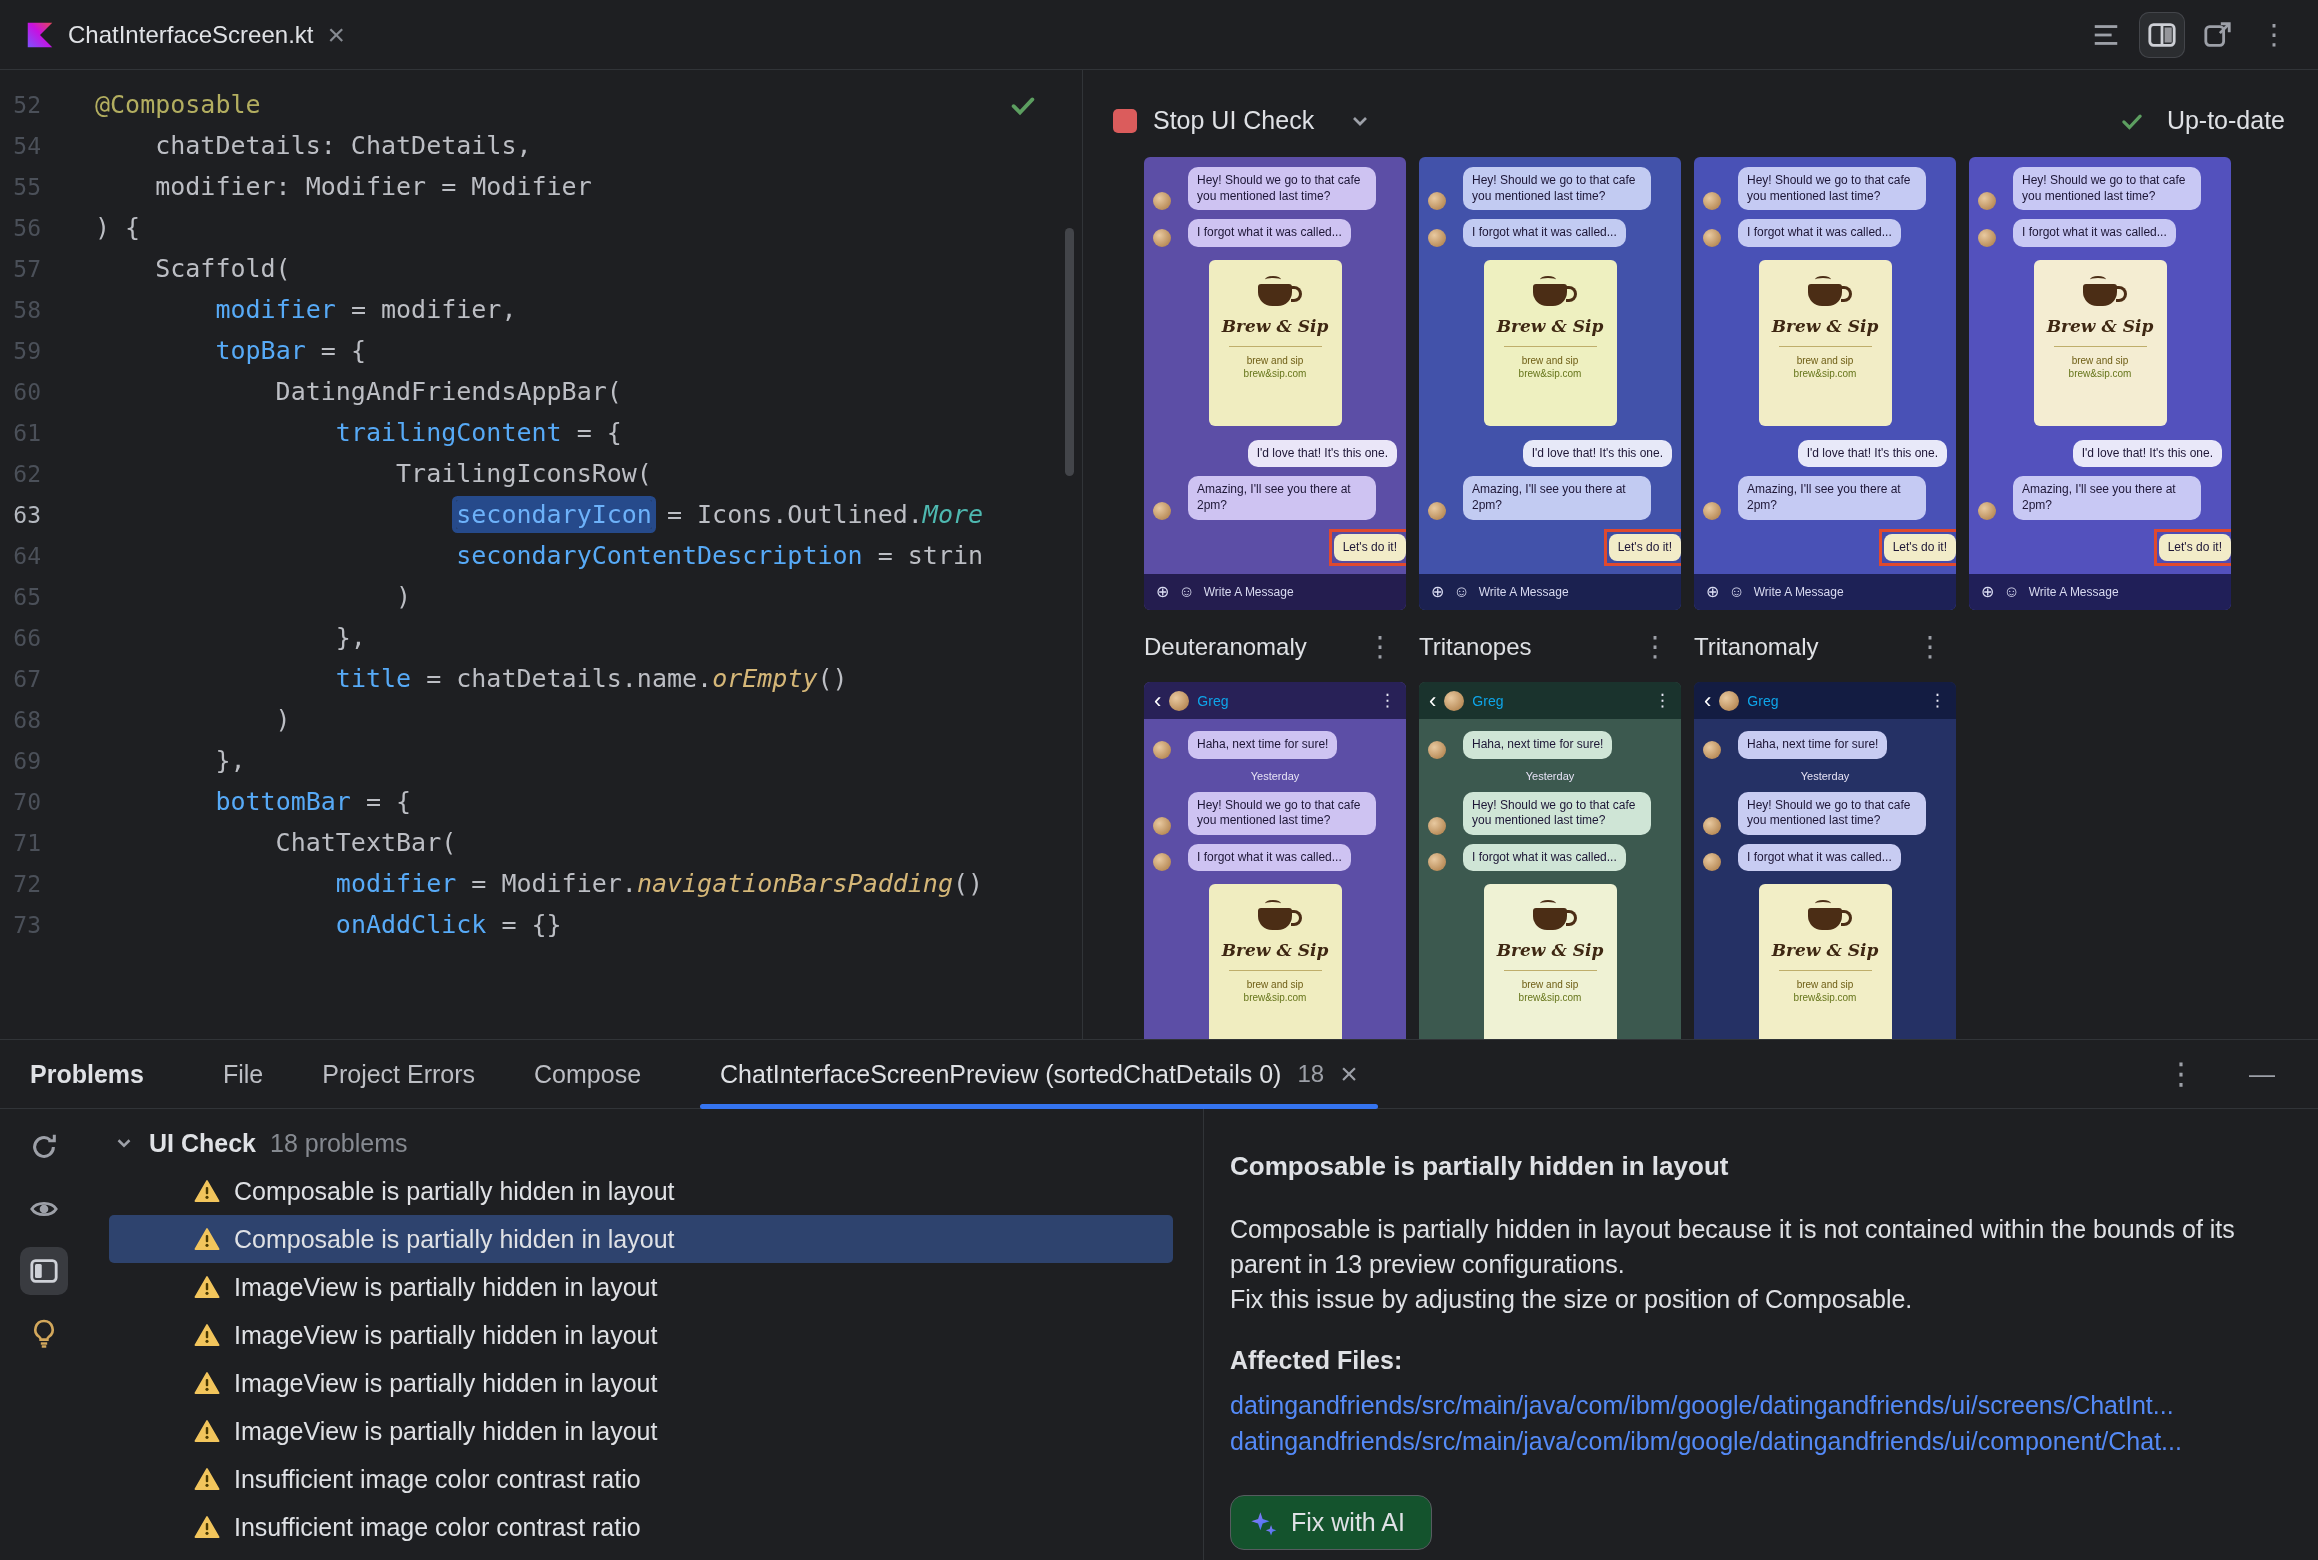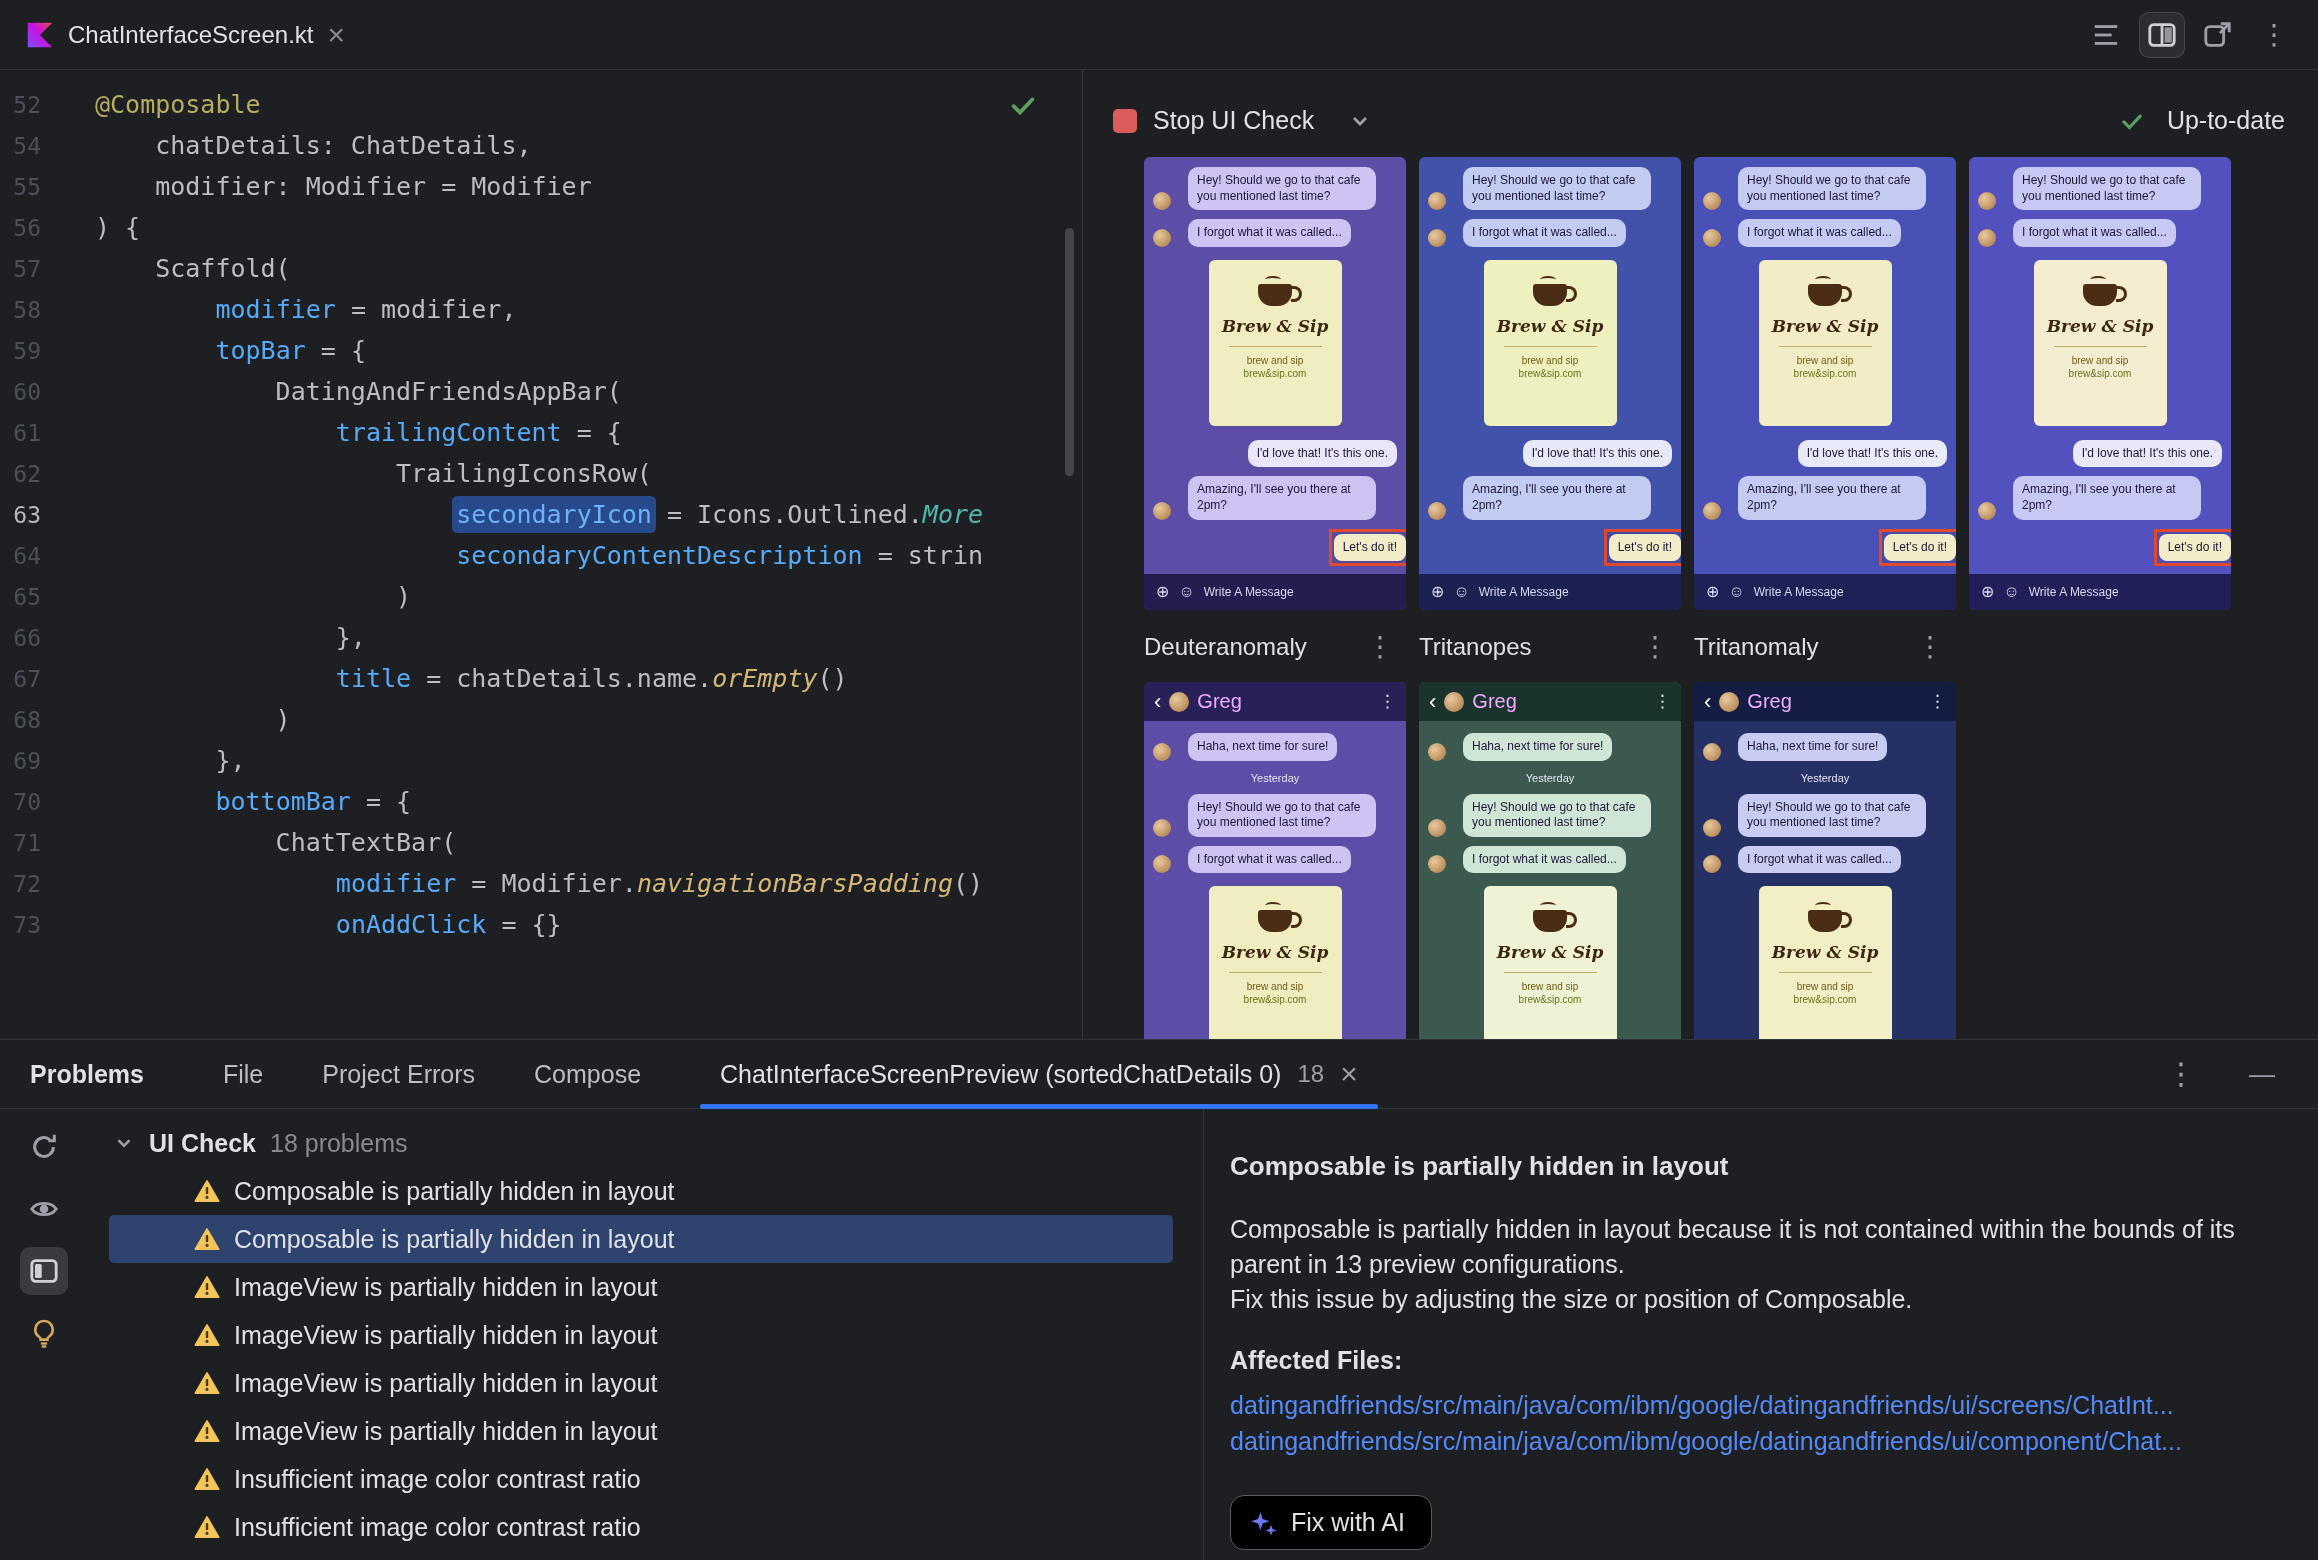--- a/index.html
+++ b/index.html
@@ -64,21 +64,21 @@
   .p-card-rule{height:1px;background:#bfae6b;margin:10px 12px 8px}
   .p-card-s1{font-size:10px;color:#6e5e15}
   .p-card-s2{font-size:10px;color:#67761c;margin-top:2px}
   .p-flag{align-self:flex-end;margin-right:-14px;margin-bottom:8px;border:3px solid #e0492e;padding:2px;background:rgba(0,0,0,.05)}
   .p-flag .p-bubble{border-radius:8px;background:#f2ecc8;white-space:nowrap}
   .p-inputbar{margin:auto -9px 0;background:var(--bar);display:flex;align-items:center;gap:9px;padding:10px 12px 24px;color:#cfd2ea}
   .p-ic{font-size:16px;line-height:1;color:#d8daf0}
   .p-input-text{font-size:12px;color:#d8daf0}
   .p-appbar{margin:-10px -9px 12px;background:var(--appbar);display:flex;align-items:center;gap:8px;padding:8px 10px;color:#fff}
   .p-back{font-size:22px;line-height:.8;color:#fff}
-  .p-contact{font-size:20px;color:#f0abfc}
+  .p-contact{font-size:14px;color:#0ea5e9}
   .p-appbar .p-kebab{margin-left:auto;color:#e8e8f5;font-size:17px;padding:0}
   .p-appbar .p-avatar{width:20px;height:20px;flex:0 0 20px}
 
   
   .problems{height:534px;display:flex;flex-direction:column;border-top:1px solid #313438}
   .pb-tabs{flex:0 0 69px;display:flex;align-items:center;padding:0 30px;border-bottom:1px solid #313438}
   .pb-title{font-weight:700;font-size:25px;margin-right:79px}
   .pb-tab{font-size:25px;color:#bcbec4;margin-right:59px}
   .pb-active{display:flex;align-items:center;gap:16px;position:relative;height:100%;padding:0 20px}
   .pb-active-label{font-size:25px;color:#dfe1e5}
@@ -98,21 +98,21 @@
   .tree-title{font-weight:700}
   .tree-count{color:#868a91}
   .pl-item{height:48px;display:flex;align-items:center;gap:14px;margin:0 30px 0 22px;padding-left:85px;font-size:25px;border-radius:5px;color:#dfe1e5}
   .pl-item.selected{background:#2e436e}
   .pl-item svg{flex:0 0 26px}
   .pb-detail{flex:0 0 1116px;border-left:1px solid #313438;padding:42px 59px 0 26px;overflow:hidden}
   .dt-title{font-size:26px;font-weight:700;margin-bottom:30px}
   .dt-body{font-size:25px;line-height:35px;max-width:1049px}
   .dt-files-label{font-size:25px;font-weight:700;margin-top:29px;margin-bottom:12px}
   .dt-link{font-size:25px;color:#548af7;line-height:36px;display:block;white-space:nowrap;overflow:hidden;max-width:1049px}
-  .fix-btn{margin-top:36px;display:inline-flex;align-items:center;gap:14px;padding:12px 26px 12px 18px;border:1px solid #575b60;border-radius:14px;font-size:25px;background:#000000;color:#dfe1e5}
+  .fix-btn{margin-top:36px;display:inline-flex;align-items:center;gap:14px;padding:12px 26px 12px 18px;border:1px solid #575b60;border-radius:14px;font-size:25px;background:#14532d;color:#dfe1e5}
 </style>
 </head>
 <body>
 
 <div class="header">
   <div class="etab">
     <span style="display:flex">
       <svg width="28" height="28" viewBox="0 0 16 16">
           <defs>
             <linearGradient id="kg" x1="1" y1="0" x2="0" y2="1">

